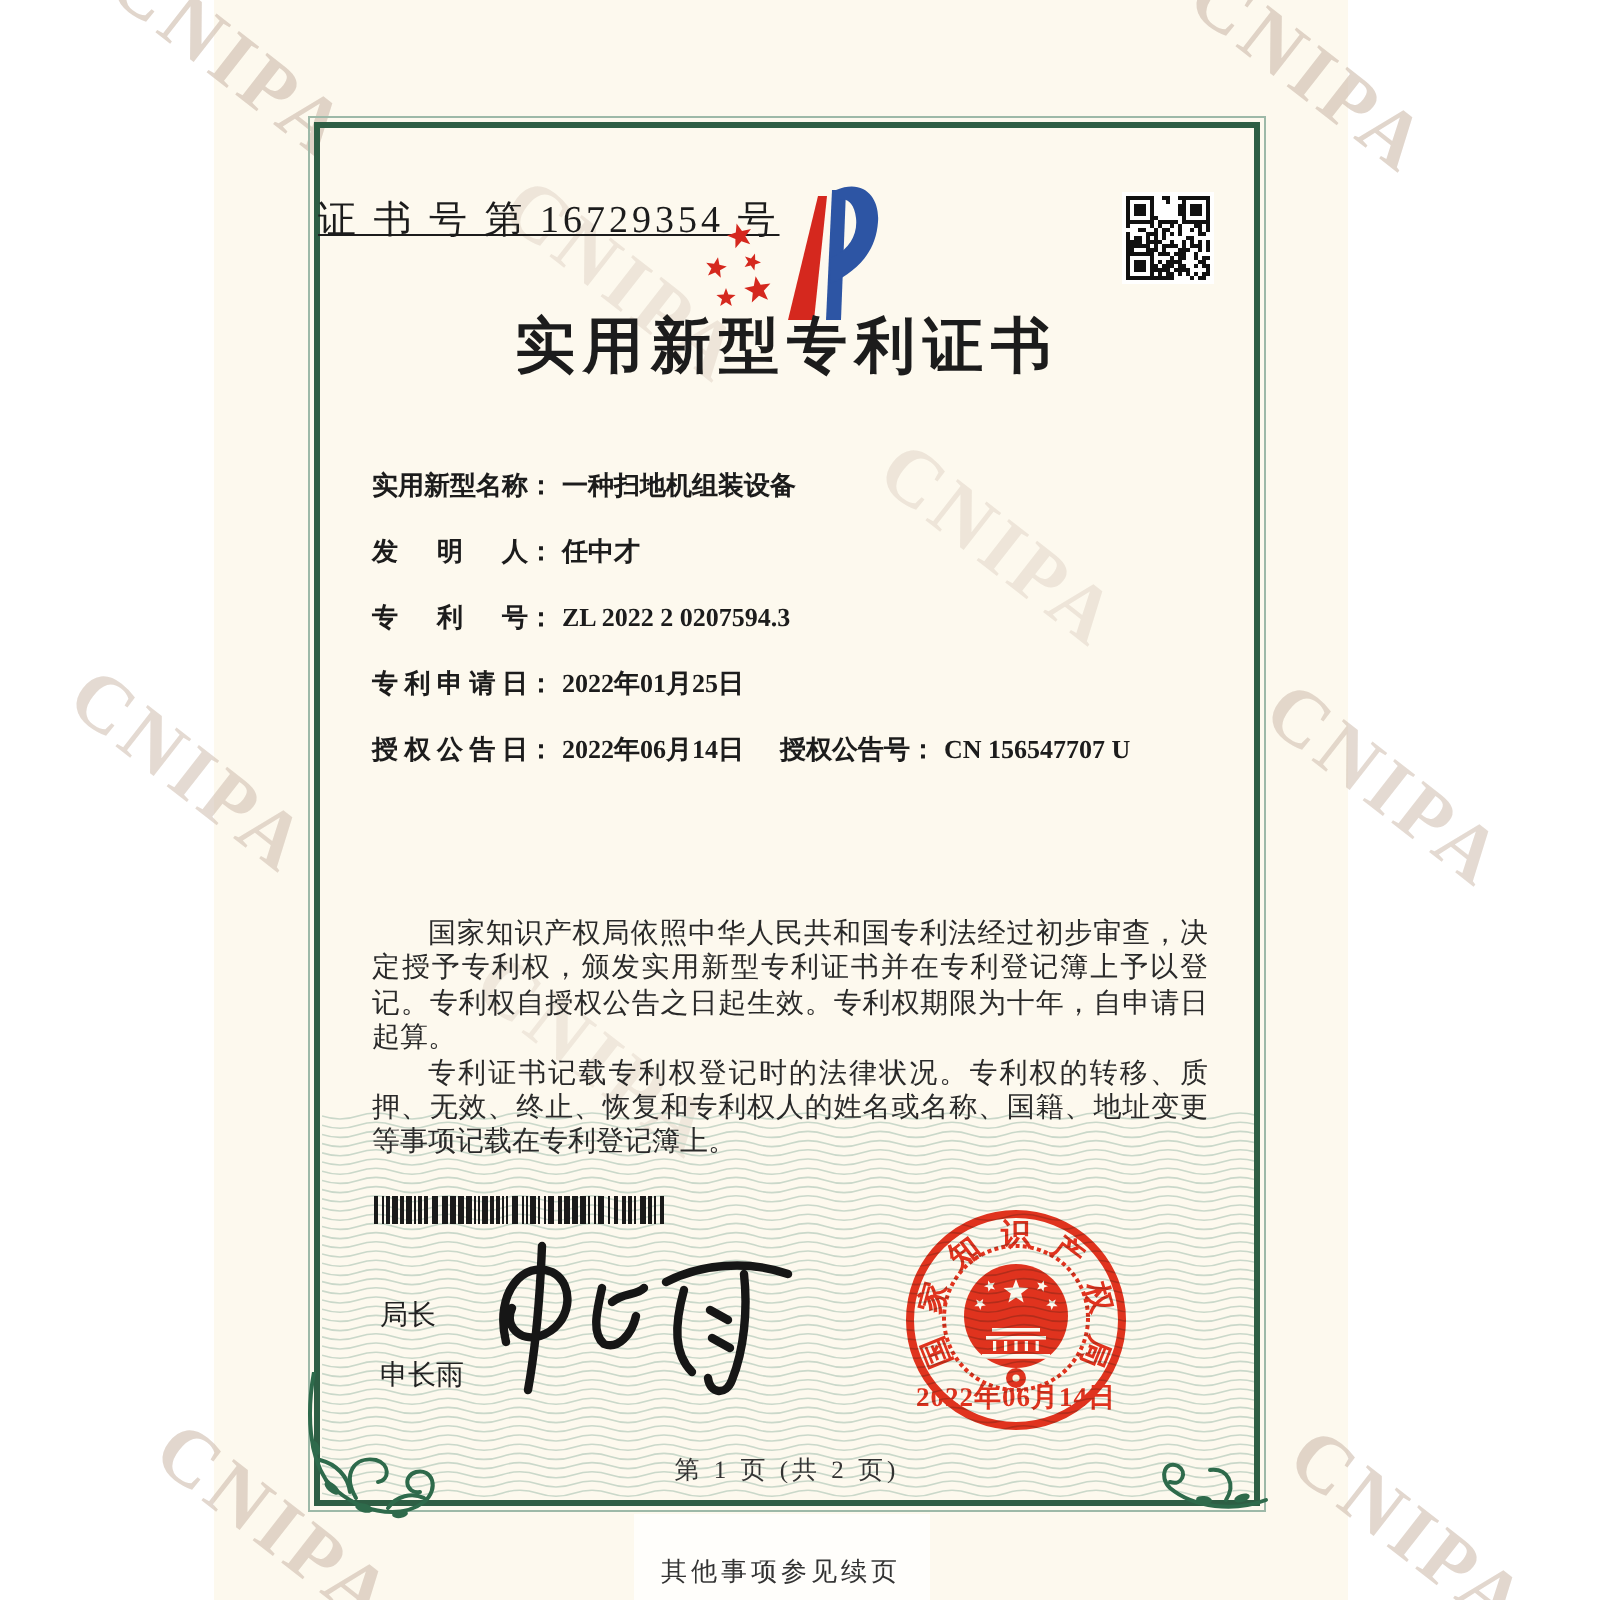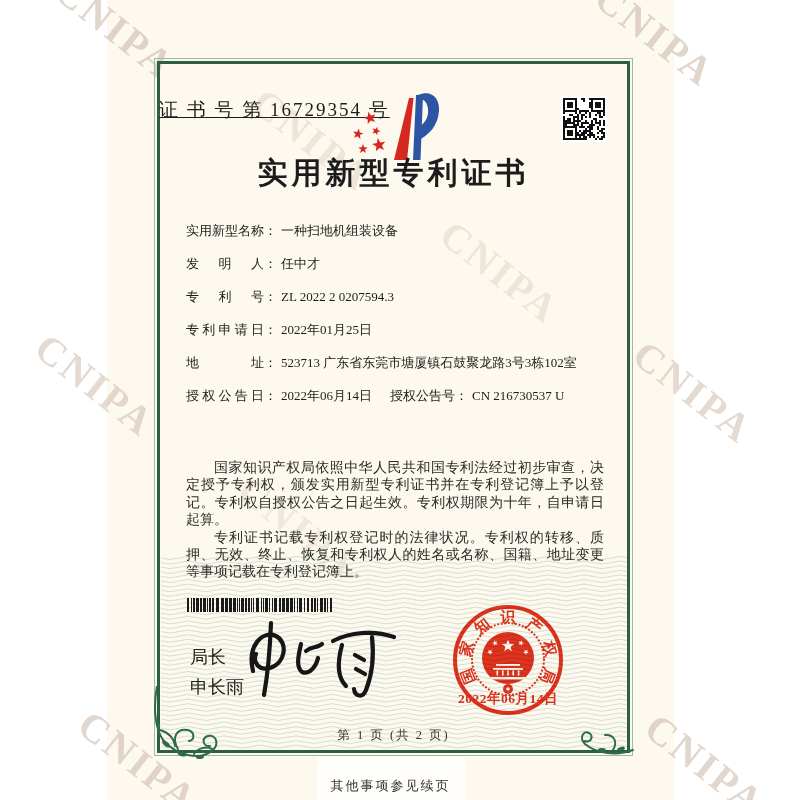--- a/index.html
+++ b/index.html
@@ -18,35 +18,35 @@
     border:3px solid #2e5e44;outline:1px solid #9db9a8;outline-offset:2px;z-index:2;
   }
   .waves{position:absolute;left:161px;top:556px;width:466px;height:195px;z-index:2;pointer-events:none;}
   .cert-no{position:absolute;left:159px;top:97px;font-size:19px;letter-spacing:2px;z-index:3;text-decoration:underline;}
   .logo{position:absolute;left:351px;top:88px;width:90px;height:86px;z-index:3;}
   .qr{position:absolute;left:561px;top:96px;width:46px;height:46px;z-index:3;}
   .title{
     position:absolute;left:160px;top:153px;width:467px;text-align:center;z-index:3;
     font-size:30px;font-weight:bold;letter-spacing:4px;
   }
-  .fields{position:absolute;left:186px;top:221px;width:436px;z-index:3;font-size:13px;}
+  .fields{position:absolute;left:186px;top:233px;width:436px;z-index:3;font-size:13px;font-weight:bold;}
   .frow{height:33px;line-height:20px;white-space:nowrap;position:relative;}
   .flabel{display:inline-block;width:78px;text-align:justify;text-align-last:justify;vertical-align:top;}
   .flabel2{display:inline-block;vertical-align:top;}
   .fcolon{display:inline-block;vertical-align:top;}
   .fvalue{display:inline-block;margin-left:4px;vertical-align:top;}
   .pair2{display:inline-block;margin-left:18px;vertical-align:top;}
   .paras{
     position:absolute;left:186px;top:459px;width:418px;z-index:3;
     font-size:14px;line-height:17.4px;text-align:justify;color:#2a2a2a;
   }
   .paras p{margin:0;text-indent:2em;}
   .barcode{position:absolute;left:187px;top:598px;width:148px;height:14px;z-index:3;}
   .signer{
-    position:absolute;left:190px;top:642px;z-index:3;font-size:18px;line-height:30px;
+    position:absolute;left:190px;top:642px;z-index:3;font-size:14px;line-height:30px;
     font-family:"Liberation Sans","DejaVu Sans",sans-serif;color:#222;
   }
   .signature{position:absolute;left:225px;top:613px;width:185px;height:90px;z-index:4;}
   .seal{position:absolute;left:443px;top:597px;width:130px;height:130px;z-index:4;mix-blend-mode:multiply;}
   .page-info{
     position:absolute;left:160px;top:727px;width:467px;text-align:center;z-index:3;
     font-size:12.5px;letter-spacing:2px;color:#333;
   }
   .note-row{position:absolute;left:107px;top:757px;width:567px;text-align:center;z-index:3;}
   .note{
@@ -299,24 +299,21 @@
   <div class="frow">
     <span class="flabel">发明人</span><span class="fcolon">：</span><span class="fvalue">任中才</span>
   </div>
   <div class="frow">
     <span class="flabel">专利号</span><span class="fcolon">：</span><span class="fvalue">ZL 2022 2 0207594.3</span>
   </div>
   <div class="frow">
     <span class="flabel">专利申请日</span><span class="fcolon">：</span><span class="fvalue">2022年01月25日</span>
   </div>
   <div class="frow">
-    <span class="flabel">地址</span><span class="fcolon">：</span><span class="fvalue">523713 广东省东莞市塘厦镇石鼓聚龙路3号3栋102室</span>
-  </div>
-  <div class="frow">
-    <span class="flabel">授权公告日</span><span class="fcolon">：</span><span class="fvalue">2022年06月14日</span><span class="pair2"><span class="flabel2">授权公告号</span><span class="fcolon">：</span><span class="fvalue">CN 216730537 U</span></span>
+    <span class="flabel">授权公告日</span><span class="fcolon">：</span><span class="fvalue">2022年06月14日</span><span class="pair2"><span class="flabel2">授权公告号</span><span class="fcolon">：</span><span class="fvalue">CN 156547707 U</span></span>
   </div>
 </div>
 
 <div class="paras">
   <p>国家知识产权局依照中华人民共和国专利法经过初步审查，决定授予专利权，颁发实用新型专利证书并在专利登记簿上予以登记。专利权自授权公告之日起生效。专利权期限为十年，自申请日起算。</p>
   <p>专利证书记载专利权登记时的法律状况。专利权的转移、质押、无效、终止、恢复和专利权人的姓名或名称、国籍、地址变更等事项记载在专利登记簿上。</p>
 </div>
 
 <svg class="barcode" id="barcode-svg" viewBox="0 0 148 14" preserveAspectRatio="none">
     <rect x="0" y="0" width="2" height="14" fill="#1a1a1a"></rect>

